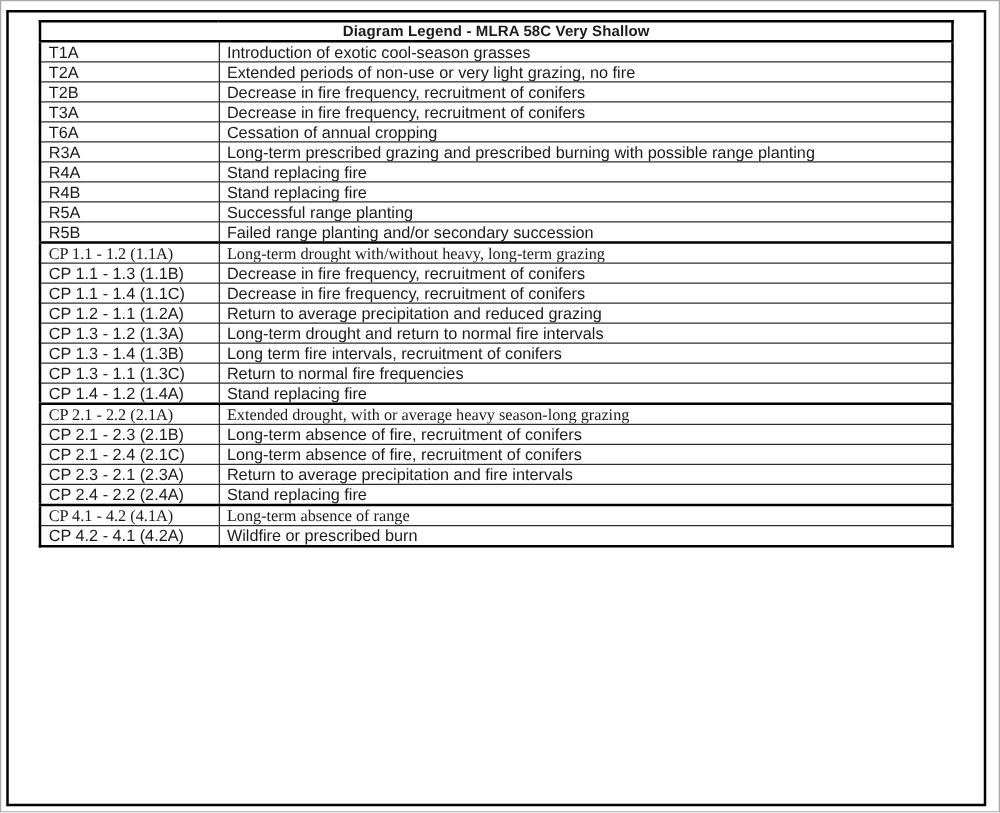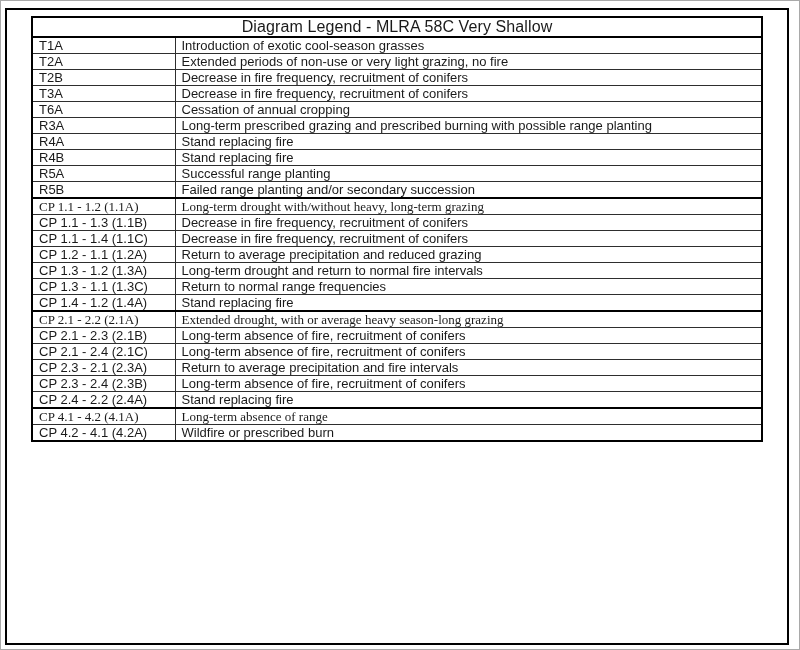--- a/index.html
+++ b/index.html
@@ -29,22 +29,22 @@
     width: 732px;
     border-collapse: collapse;
     table-layout: fixed;
   }
   .legend-table, .legend-table td, .legend-table th {
     border: 1px solid #2e2e2e;
   }
   .legend-table { border: 2px solid #000000; }
   th.title-cell {
     height: 14px;
-    font-size: 16px;
-    font-weight: normal;
+    font-size: 12px;
+    font-weight: bold;
     text-align: center;
     vertical-align: middle;
     border-bottom: 2px solid #000000;
     padding: 0 2px;
     letter-spacing: 0.1px;
   }
   td {
     height: 16px;
     font-size: 13px;
     line-height: 15px;
@@ -126,22 +126,26 @@
         </tr>
         <tr>
           <td>CP 1.2 - 1.1 (1.2A)</td>
           <td>Return to average precipitation and reduced grazing</td>
         </tr>
         <tr>
           <td>CP 1.3 - 1.2 (1.3A)</td>
           <td>Long-term drought and return to normal fire intervals</td>
         </tr>
         <tr>
+          <td>CP 1.3 - 1.4 (1.3B)</td>
+          <td>Long term fire intervals, recruitment of conifers</td>
+        </tr>
+        <tr>
           <td>CP 1.3 - 1.1 (1.3C)</td>
-          <td>Return to normal range frequencies</td>
+          <td>Return to normal fire frequencies</td>
         </tr>
         <tr>
           <td>CP 1.4 - 1.2 (1.4A)</td>
           <td>Stand replacing fire</td>
         </tr>
         <tr class="group-start">
           <td>CP 2.1 - 2.2 (2.1A)</td>
           <td>Extended drought, with or average heavy season-long grazing</td>
         </tr>
         <tr>
@@ -150,24 +154,20 @@
         </tr>
         <tr>
           <td>CP 2.1 - 2.4 (2.1C)</td>
           <td>Long-term absence of fire, recruitment of conifers</td>
         </tr>
         <tr>
           <td>CP 2.3 - 2.1 (2.3A)</td>
           <td>Return to average precipitation and fire intervals</td>
         </tr>
         <tr>
-          <td>CP 2.3 - 2.4 (2.3B)</td>
-          <td>Long-term absence of fire, recruitment of conifers</td>
-        </tr>
-        <tr>
           <td>CP 2.4 - 2.2 (2.4A)</td>
           <td>Stand replacing fire</td>
         </tr>
         <tr class="group-start">
           <td>CP 4.1 - 4.2 (4.1A)</td>
           <td>Long-term absence of range</td>
         </tr>
         <tr>
           <td>CP 4.2 - 4.1 (4.2A)</td>
           <td>Wildfire or prescribed burn</td>

